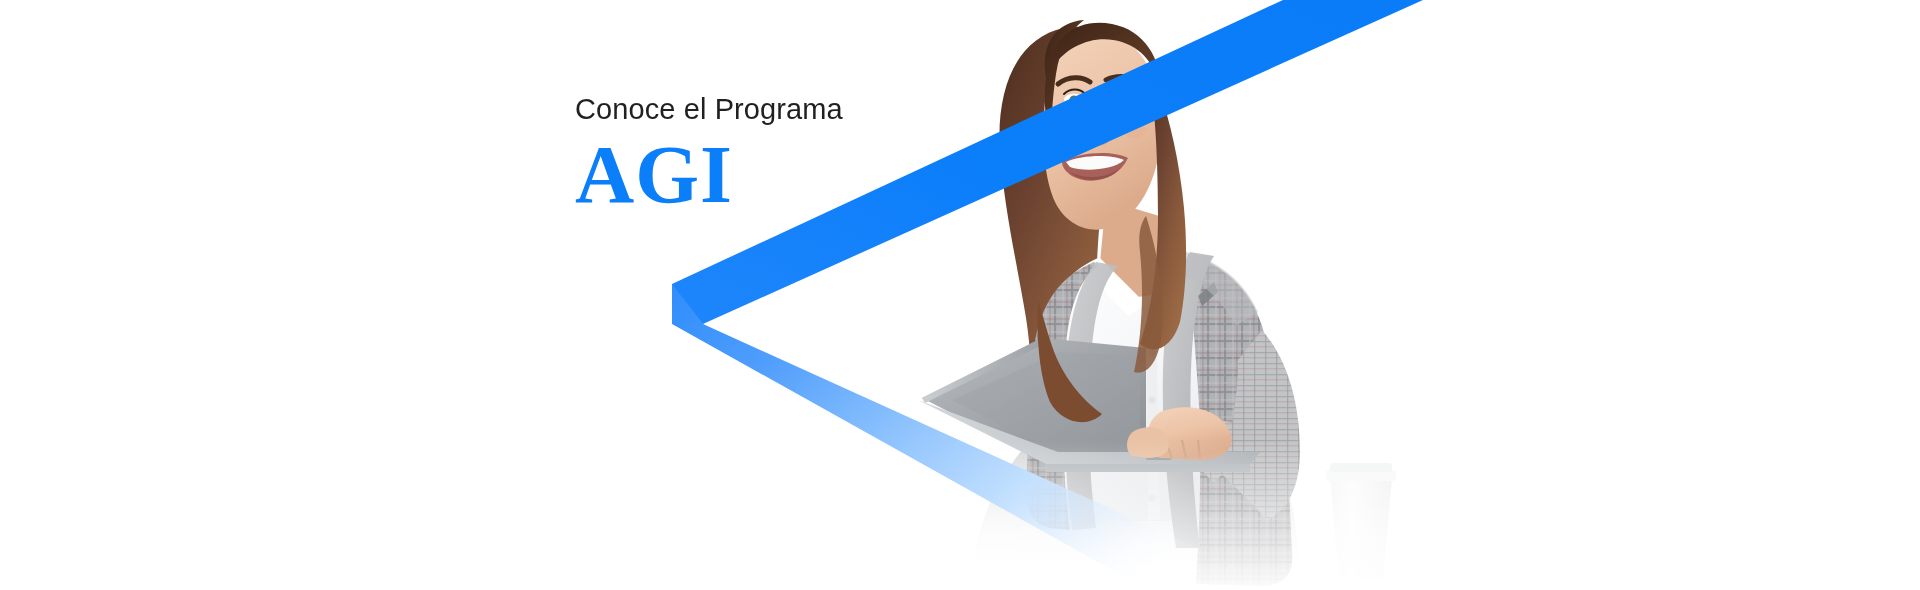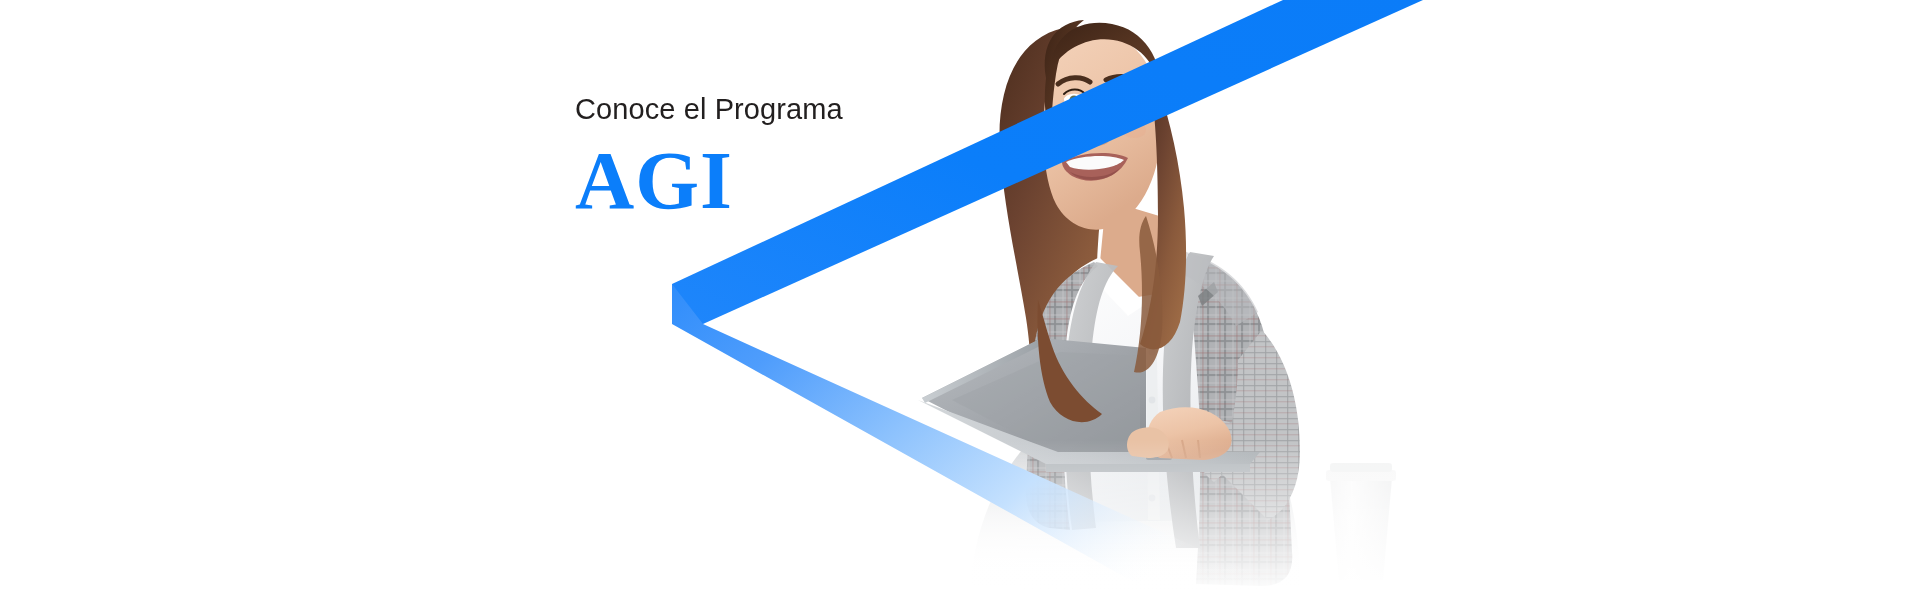--- a/index.html
+++ b/index.html
@@ -47,21 +47,21 @@
     color:#221f1f;
     line-height:1.15;
     white-space:nowrap;
   }
   #brand-title {
     font-family:"Liberation Serif", serif;
     font-size:82px;
     font-weight:700;
     color:#0b7efa;
     line-height:1.0;
-    margin-top:14px;
+    margin-top:8px;
     letter-spacing:1px;
     white-space:nowrap;
   }
 </style>
 </head>
 <body>
 
 <div id="banner">
 
   <div id="photo-layer">

